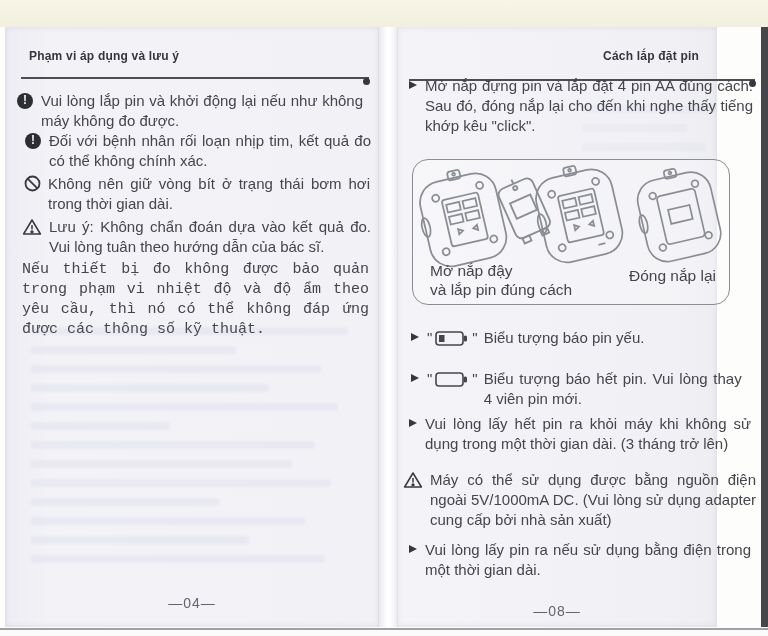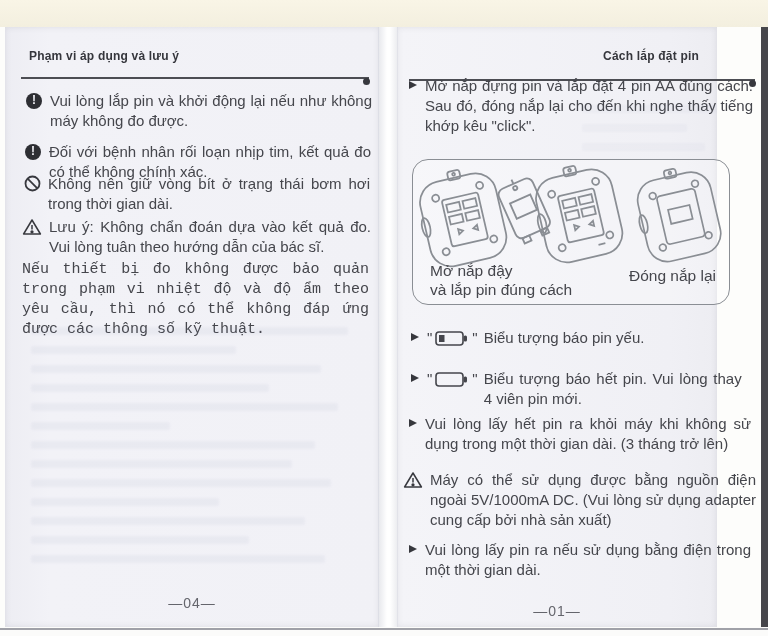--- a/index.html
+++ b/index.html
@@ -53,26 +53,26 @@
 
 <div class="sheet">
   <div class="strip-top"></div>
 
   <div class="page page-left">
     <div class="title" style="left:24px;top:22px;">Phạm vi áp dụng và lưu ý</div>
     <div class="rule" style="left:16px;top:50px;width:348px;">
       <span class="dot"></span>
     </div>
 
-    <div class="note" style="left:21px;top:64px;">
+    <div class="note" style="left:12px;top:64px;">
       <span class="excl"></span>
       <div class="ntext" style="width:322px;">Vui lòng lắp pin và khởi động lại nếu như không máy không đo được.</div>
     </div>
 
-    <div class="note" style="left:20px;top:104px;margin-top:11px;">
+    <div class="note" style="left:20px;top:104px;">
       <span class="excl"></span>
       <div class="ntext" style="width:322px;">Đối với bệnh nhân rối loạn nhịp tim, kết quả đo có thể không chính xác.</div>
     </div>
 
     <div class="note" style="left:19px;top:147px;">
       <span class="icn">
         <svg width="17" height="17" viewBox="0 0 17 17" fill="none" stroke="#37383e" stroke-width="1.8">
           <circle cx="8.5" cy="8.5" r="7"></circle>
             <line x1="3.9" y1="3.9" x2="13.1" y2="13.1"></line>
         </svg>
@@ -237,20 +237,20 @@
       <span class="tri"></span>
       <div class="ntext" style="width:326px;">Vui lòng lấy pin ra nếu sử dụng bằng điện trong một thời gian dài.</div>
     </div>
 
     <div class="ghosts" style="left:185px;top:78px;width:150px;opacity:.7;">
       <div style="width:90%"></div>
         <div style="width:70%"></div>
         <div style="width:82%"></div>
     </div>
 
-    <div class="pagenum" style="top:576px;">—01—</div>
+    <div class="pagenum" style="top:576px;">—08—</div>
   </div>
 
   <div class="gutter"></div>
   <div class="edge-right"></div>
   <div class="bottom-line"></div>
   <div class="below"></div>
 </div>
 
 </body></html>

